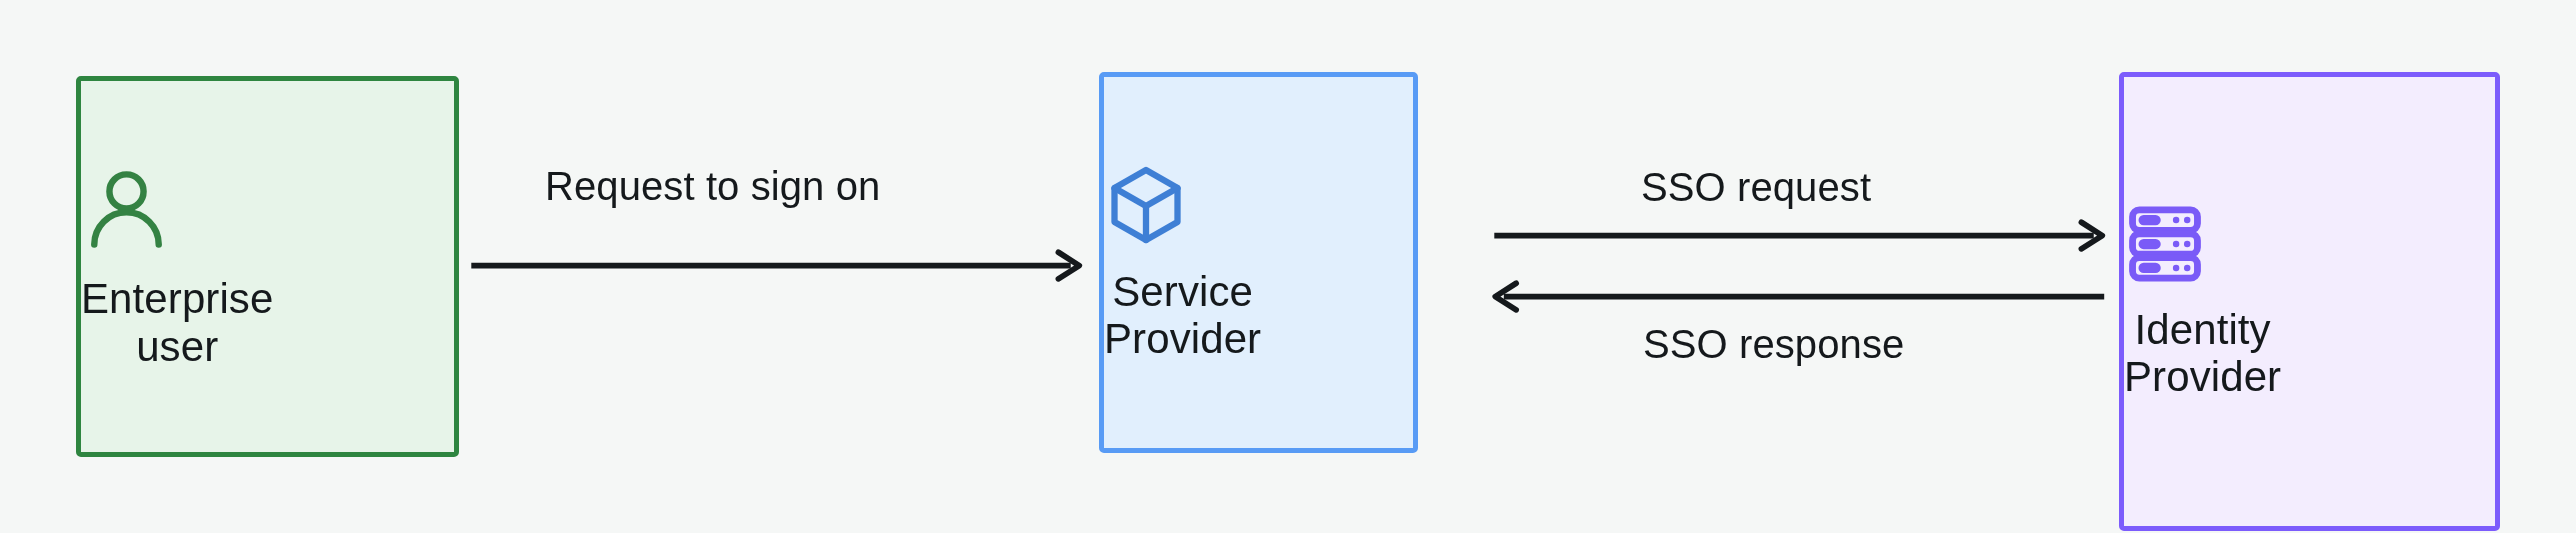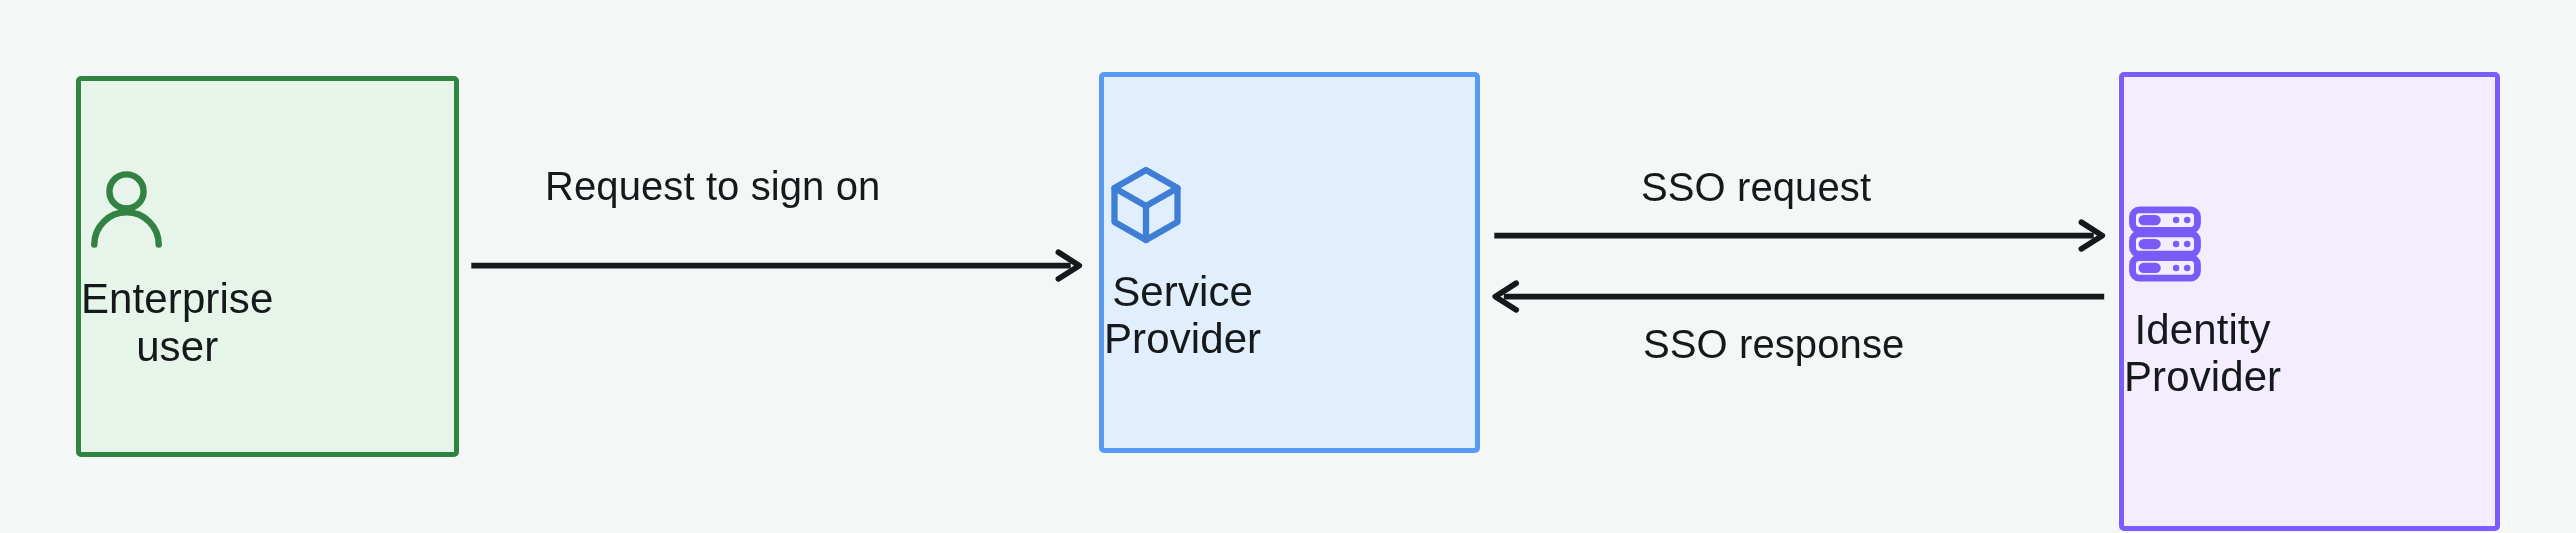--- a/index.html
+++ b/index.html
@@ -49,21 +49,21 @@
     left: 76px;
     top: 76px;
     width: 383px;
     height: 381px;
     background: #e7f4e9;
     border: 5.7px solid #2e8540;
   }
   #node-service-provider {
     left: 1099px;
     top: 72px;
-    width: 381px;
+    width: 319px;
     height: 381px;
     background: #e1effd;
     border: 5.7px solid #589bf5;
   }
   #node-identity-provider {
     left: 2119px;
     top: 72px;
     width: 381px;
     height: 459px;
     background: #f3edfe;

